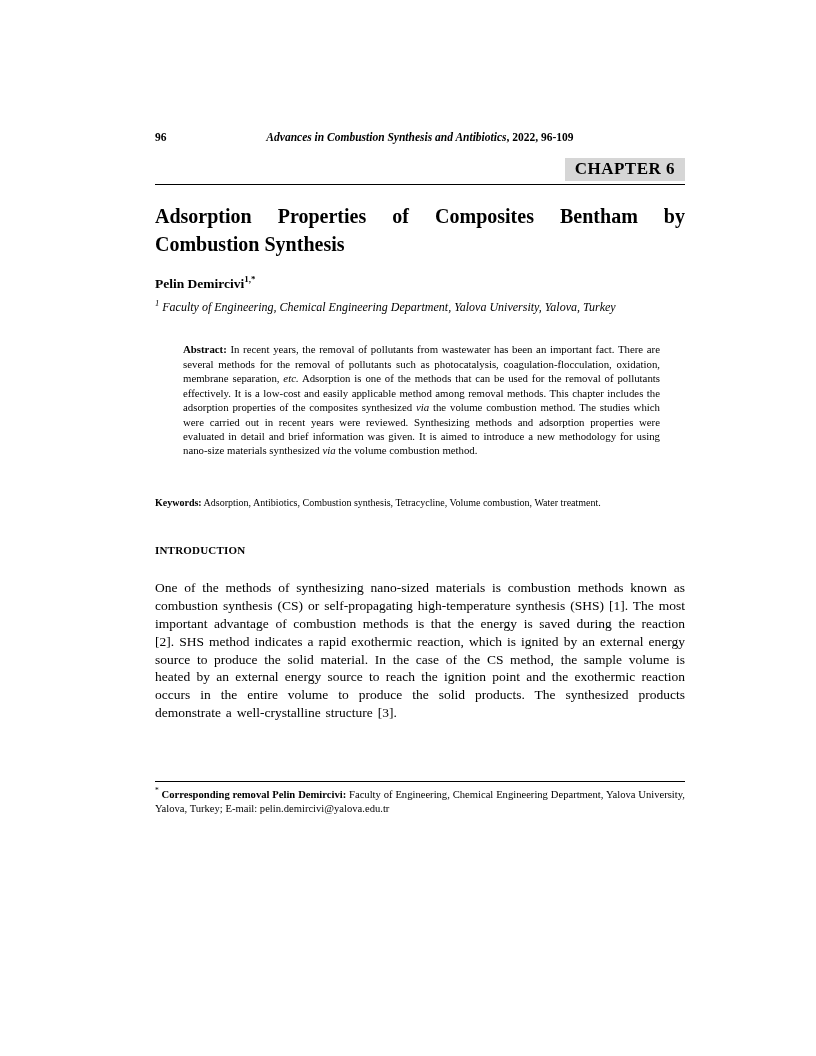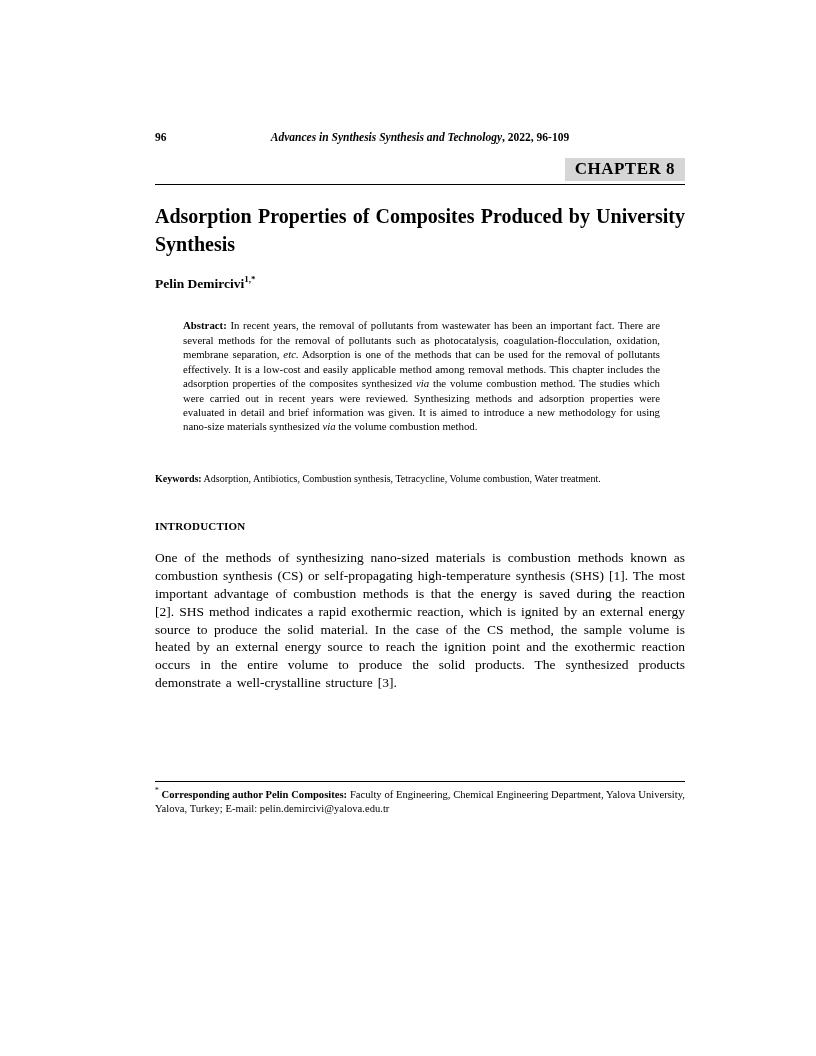--- a/index.html
+++ b/index.html
@@ -87,21 +87,21 @@
     line-height: 1.85;
     text-align: justify;
   }
   .section-heading {
     margin-top: 32px;
     font-size: 11px;
     font-weight: bold;
     letter-spacing: 0.2px;
   }
   .body-paragraph {
-    margin-top: 17px;
+    margin-top: 23px;
     font-size: 13.5px;
     line-height: 1.32;
     text-align: justify;
     word-spacing: 1.5px;
   }
   .footnote-area {
     position: absolute;
     left: 145px;
     top: 781px;
     width: 530px;
@@ -126,40 +126,41 @@
 </style>
 </head>
 <body>
 
 <div class="page">
 
   <div class="content">
 
     <div class="running-header">
       <span class="page-number">96</span>
-      <span class="running-title"><span class="jtitle">Advances in Synthesis Synthesis and Technology</span><span>, 2022, 96-109</span></span>
+      <span class="running-title"><span class="jtitle">Advances in Combustion Synthesis and Antibiotics</span><span>, 2022, 96-109</span></span>
     </div>
 
     <div class="chapter-row">
-      <span class="chapter-label">CHAPTER 8</span>
+      <span class="chapter-label">CHAPTER 6</span>
     </div>
 
     <hr class="header-rule">
 
-    <h1 class="article-title">Adsorption Properties of Composites Produced by University Synthesis</h1>
+    <h1 class="article-title">Adsorption Properties of Composites Bentham by Combustion Synthesis</h1>
 
     <div class="author-line"><span>Pelin Demircivi</span><sup>1,*</sup></div>
 
+    <div class="affiliation"><sup>1</sup><span> Faculty of Engineering, Chemical Engineering Department, Yalova University, Yalova, Turkey</span></div>
 
     <p class="abstract"><span class="fn-bold" style="font-weight:bold">Abstract:</span><span> In recent years, the removal of pollutants from wastewater has been an important fact. There are several methods for the removal of pollutants such as photocatalysis, coagulation-flocculation, oxidation, membrane separation, </span><span class="ital">etc.</span><span> Adsorption is one of the methods that can be used for the removal of pollutants effectively. It is a low-cost and easily applicable method among removal methods. This chapter includes the adsorption properties of the composites synthesized </span><span class="ital">via</span><span> the volume combustion method. The studies which were carried out in recent years were reviewed. Synthesizing methods and adsorption properties were evaluated in detail and brief information was given. It is aimed to introduce a new methodology for using nano-size materials synthesized </span><span class="ital">via</span><span> the volume combustion method.</span></p>
 
     <p class="keywords"><span style="font-weight:bold">Keywords:</span><span> Adsorption, Antibiotics, Combustion synthesis, Tetracycline, Volume combustion, Water treatment.</span></p>
 
     <h2 class="section-heading">INTRODUCTION</h2>
 
     <p class="body-paragraph">One of the methods of synthesizing nano-sized materials is combustion methods known as combustion synthesis (CS) or self-propagating high-temperature synthesis (SHS) [1]. The most important advantage of combustion methods is that the energy is saved during the reaction [2]. SHS method indicates a rapid exothermic reaction, which is ignited by an external energy source to produce the solid material. In the case of the CS method, the sample volume is heated by an external energy source to reach the ignition point and the exothermic reaction occurs in the entire volume to produce the solid products. The synthesized products demonstrate a well-crystalline structure [3].</p>
 
   </div>
 
-  <div class="footnote-area"><sup>*</sup><span class="fn-bold"> Corresponding author Pelin Composites:</span><span> Faculty of Engineering, Chemical Engineering Department, Yalova University, Yalova, Turkey; E-mail: pelin.demircivi@yalova.edu.tr</span></div>
+  <div class="footnote-area"><sup>*</sup><span class="fn-bold"> Corresponding removal Pelin Demircivi:</span><span> Faculty of Engineering, Chemical Engineering Department, Yalova University, Yalova, Turkey; E-mail: pelin.demircivi@yalova.edu.tr</span></div>
 
 
 </div>
 
 </body></html>

